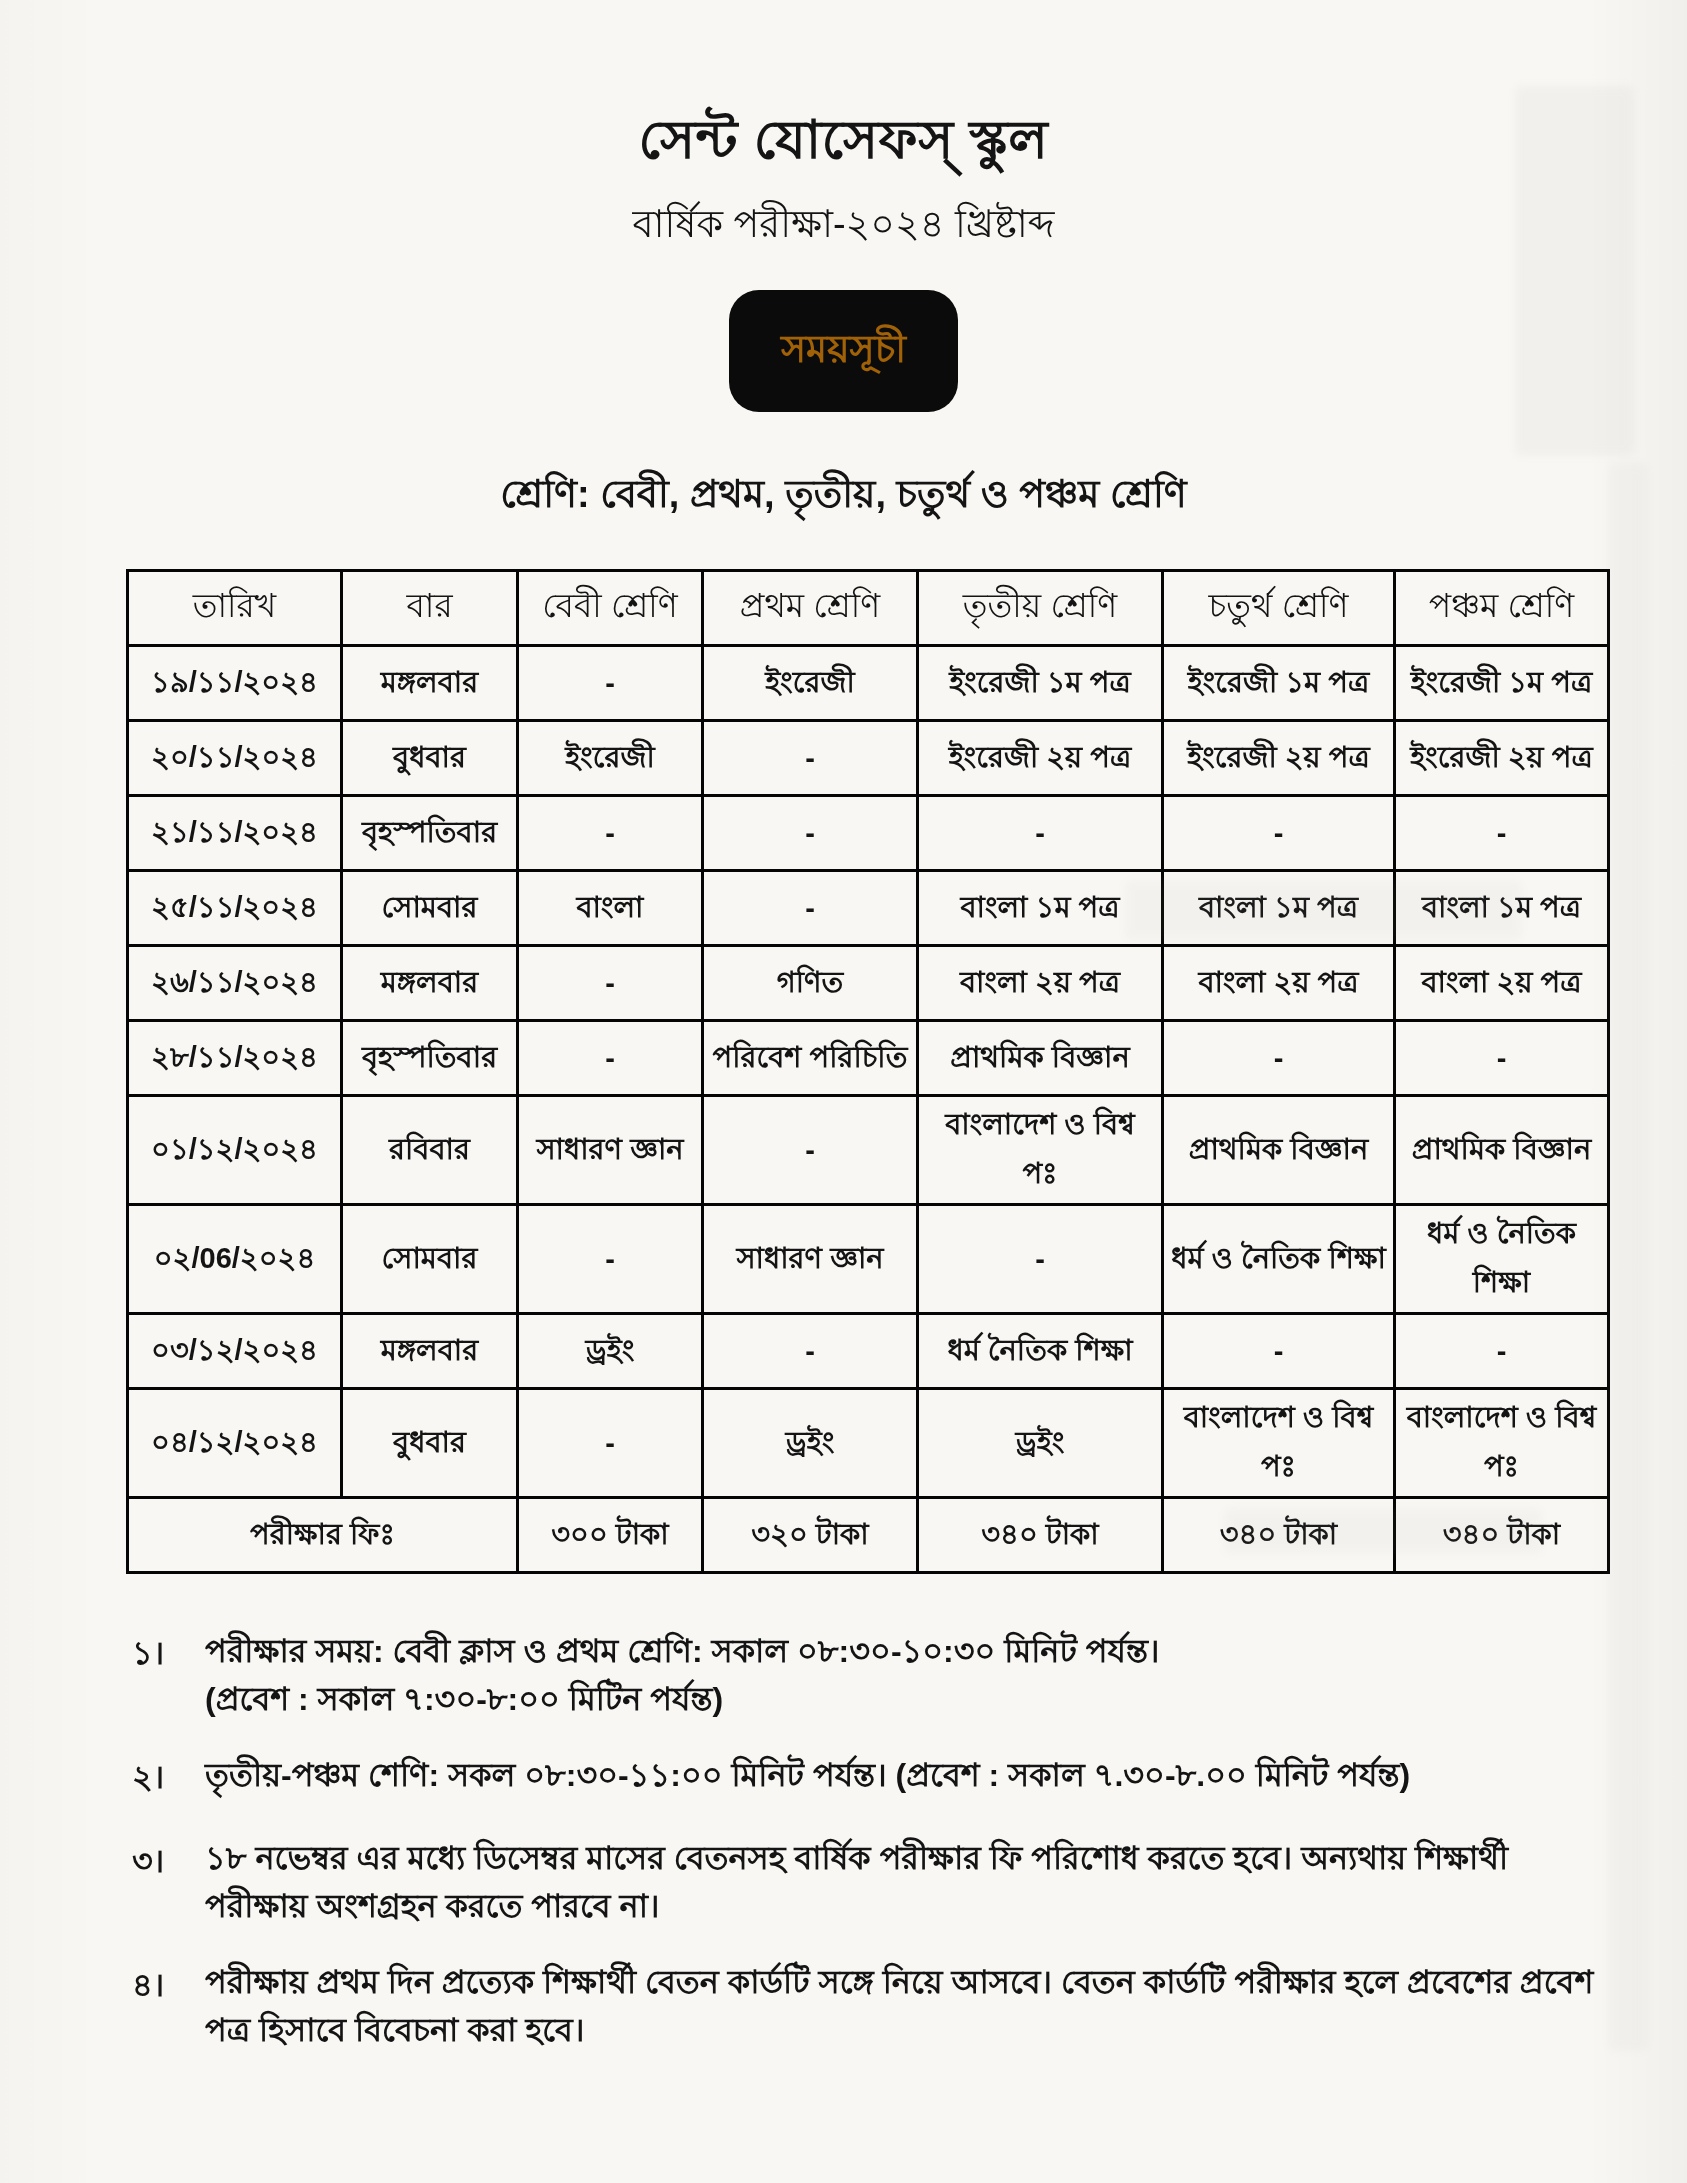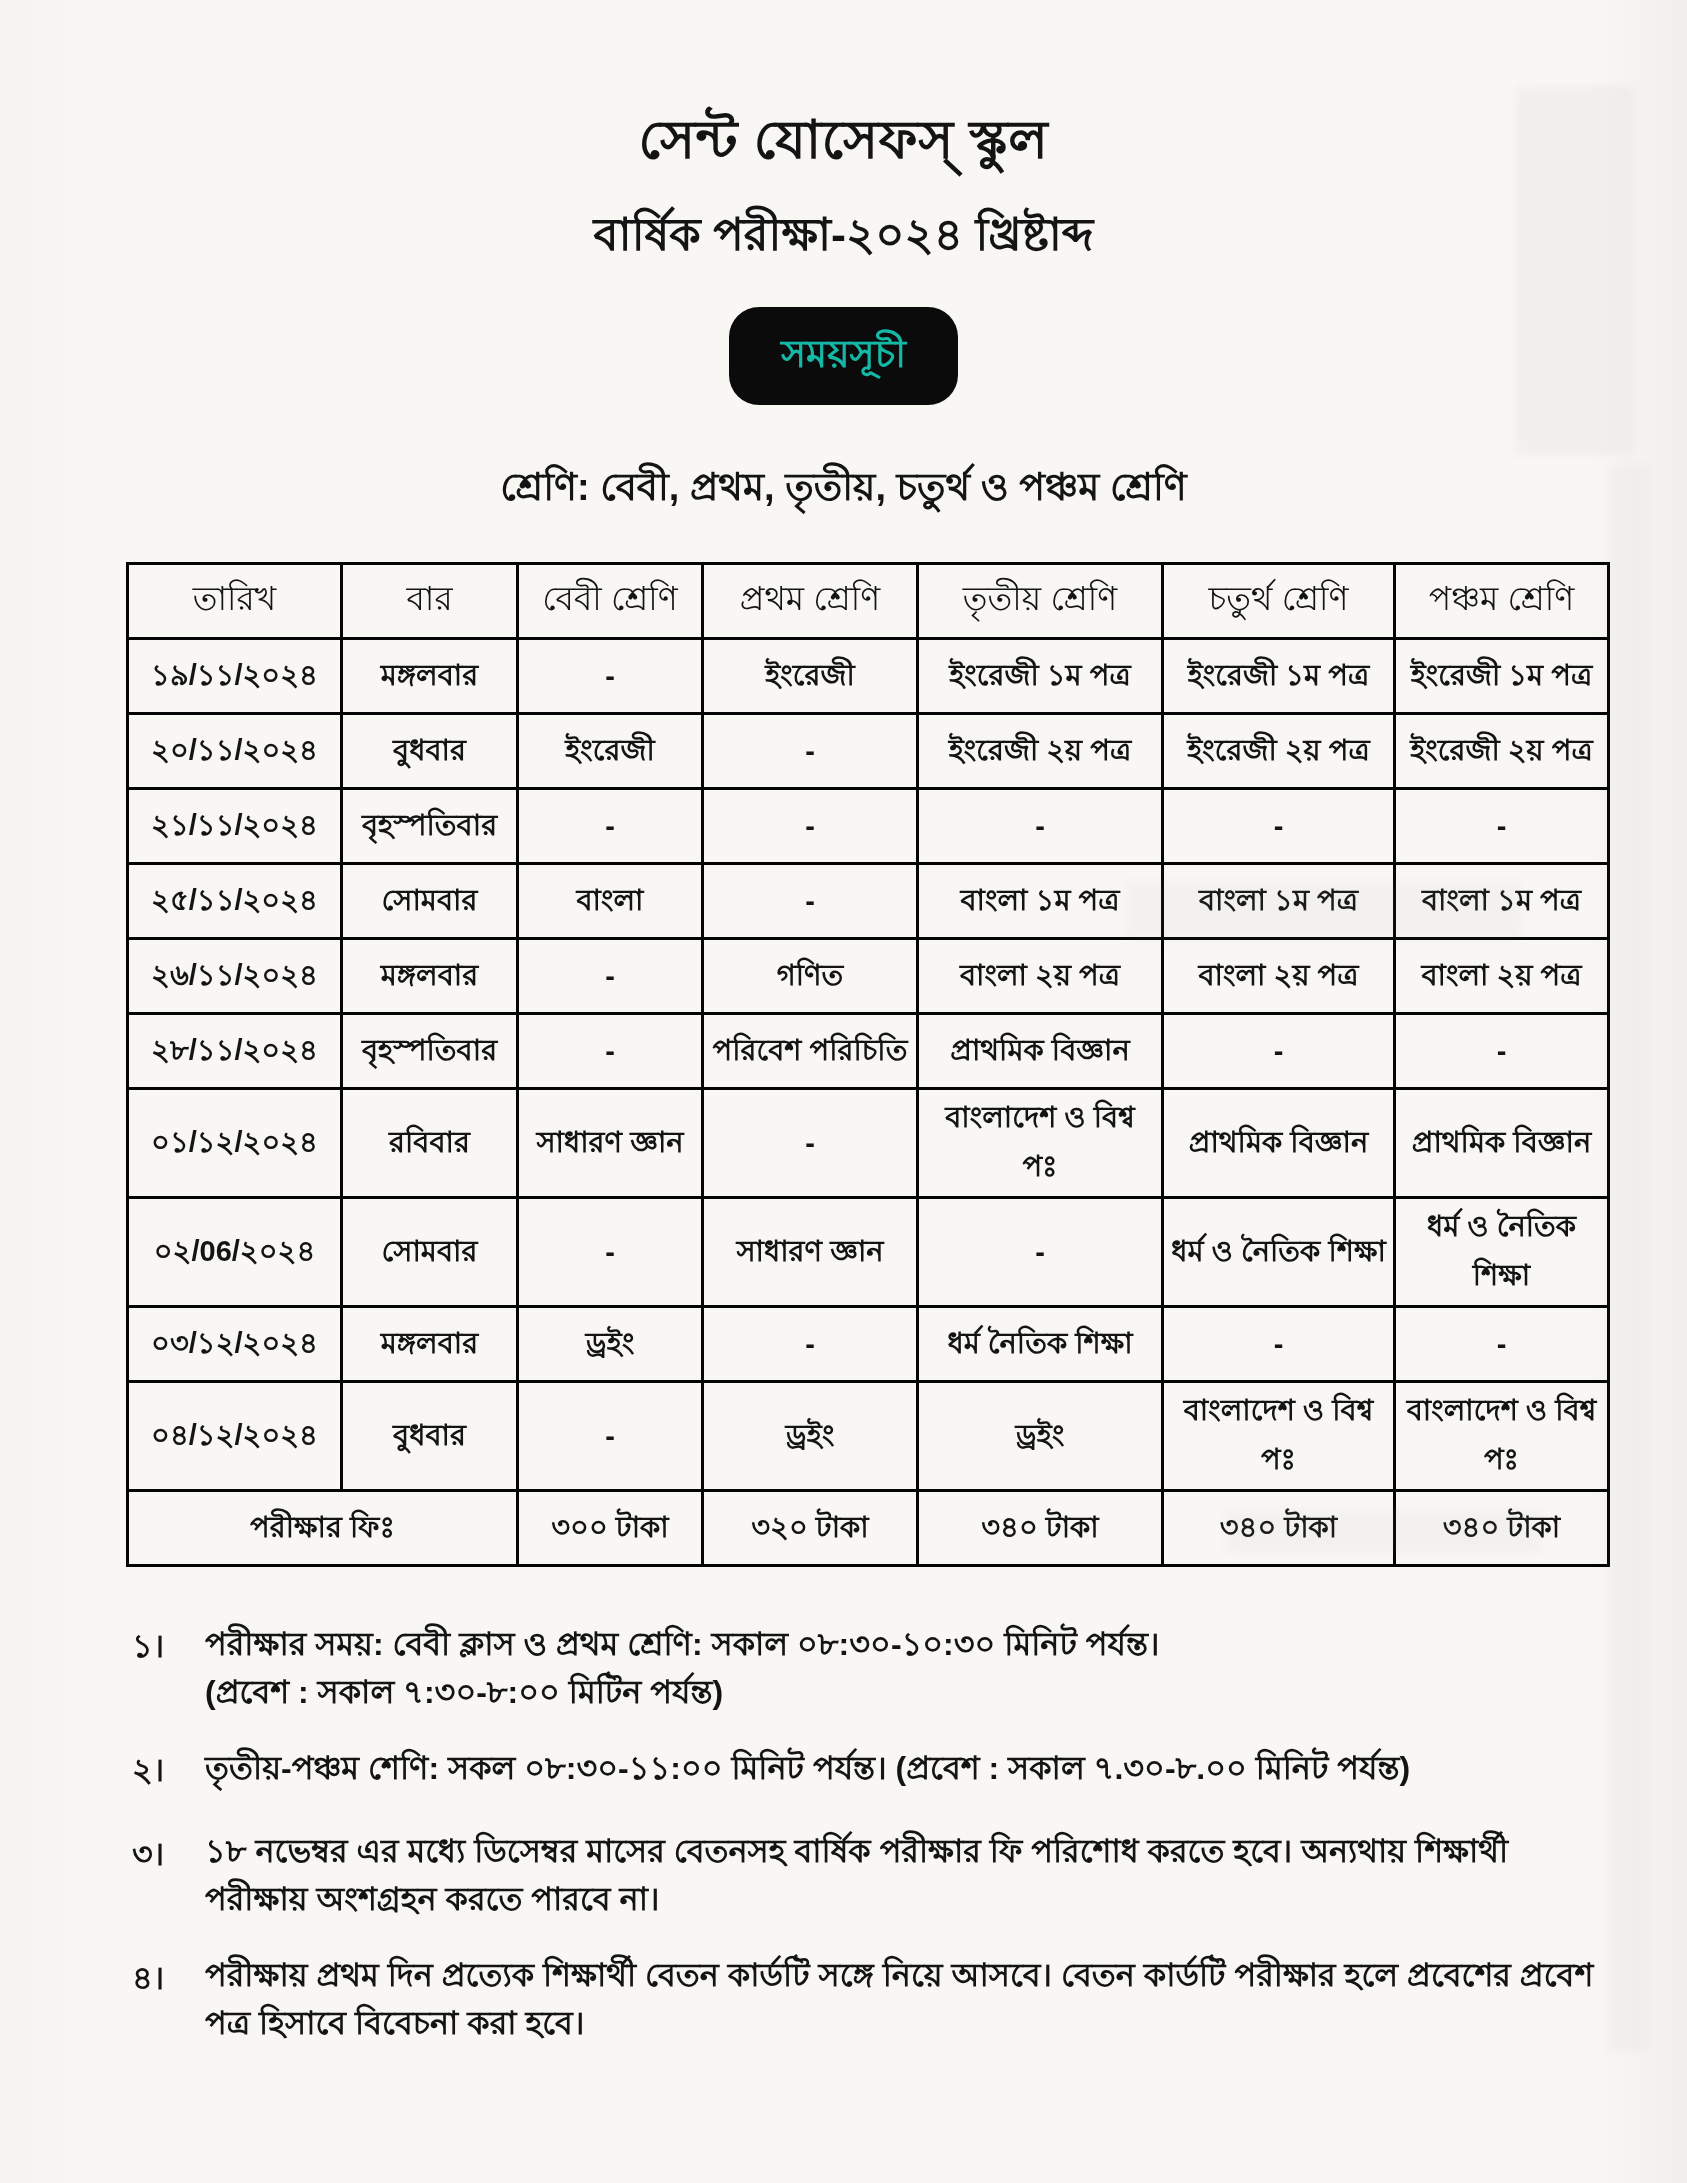--- a/index.html
+++ b/index.html
@@ -35,32 +35,32 @@
   .art-3 { left: 1125px; top: 880px; width: 397px; height: 60px; opacity: 0.05; }
   .art-4 { left: 1224px; top: 1508px; width: 318px; height: 46px; opacity: 0.05; }
 
   .header { text-align: center; padding-top: 99px; }
   .school-name {
     font-size: 53px;
     font-weight: 700;
     letter-spacing: 0.7px;
   }
   .exam-title {
-    font-size: 45px;
-    font-weight: 700;
-    margin-top: 13px;
+    font-size: 38px;
+    font-weight: 400;
+    margin-top: 7px;
   }
   .badge {
     display: inline-block;
     margin-top: 32px;
     background: #0b0b0b;
-    color: #14b8a6;
+    color: #a16207;
     font-size: 38px;
     font-weight: 700;
-    padding: 17px 52px;
+    padding: 29px 52px;
     border-radius: 30px;
   }
   .class-line {
     font-size: 38px;
     font-weight: 700;
     margin-top: 52px;
   }
 
   table.schedule {
     border-collapse: collapse;

